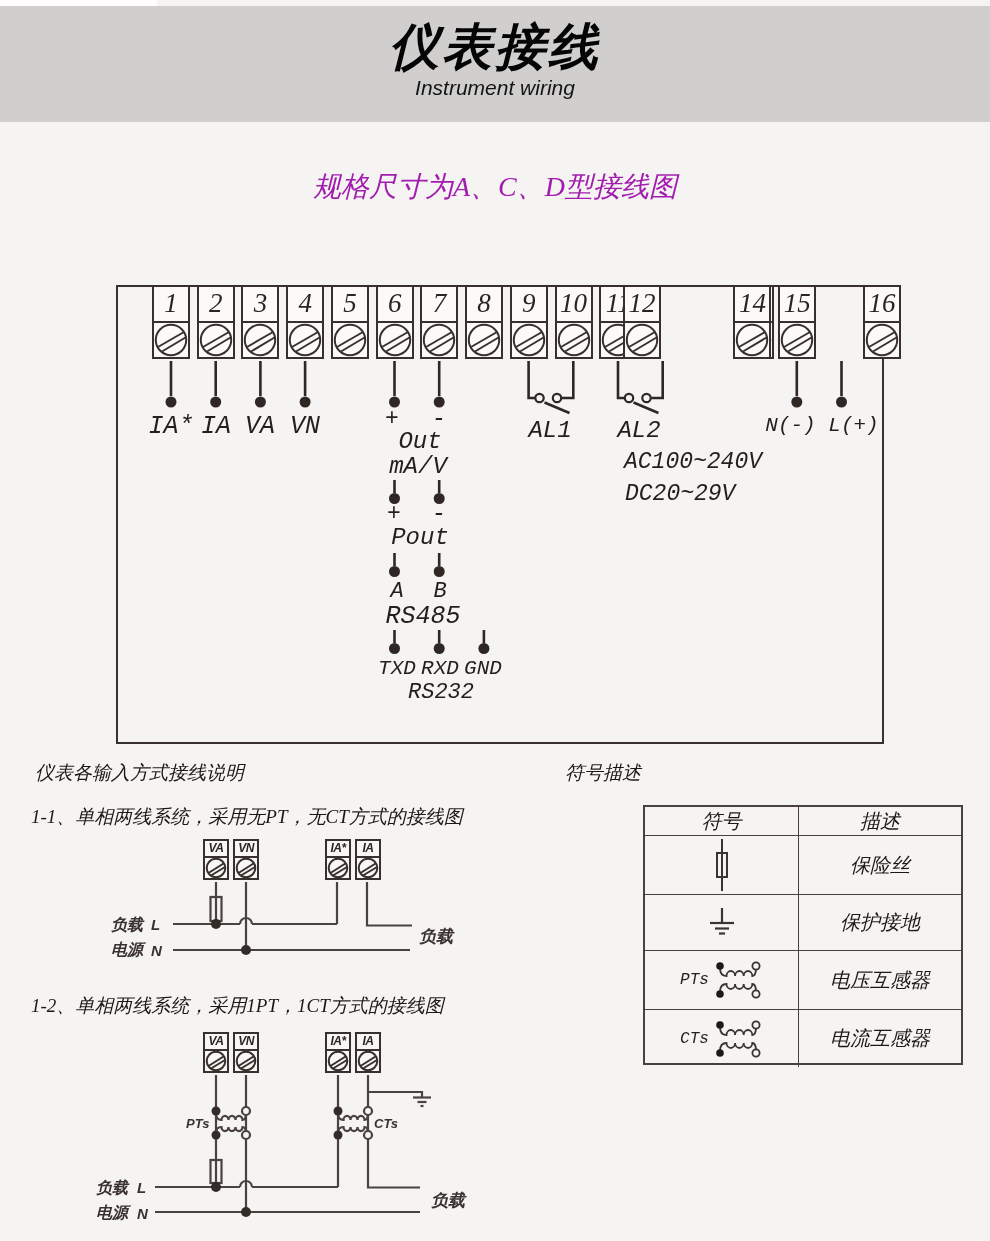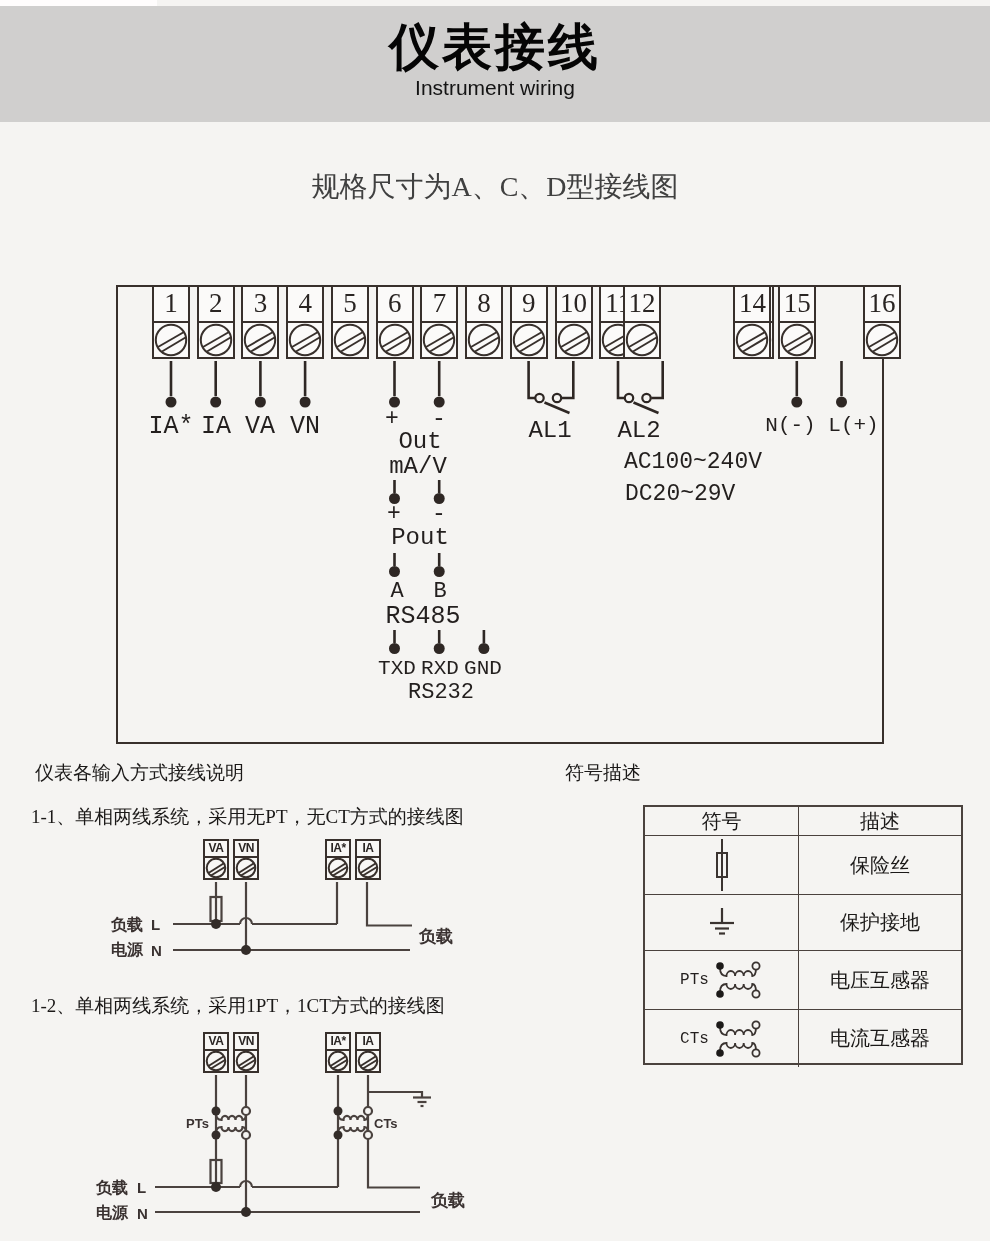--- a/index.html
+++ b/index.html
@@ -1,29 +1,29 @@
 <!DOCTYPE html>
 <html><head>
 <meta charset="utf-8">
 <style>
   html,body{margin:0;padding:0;background:#e8e7e5;}
   *{box-sizing:border-box;}
   #page{position:relative;width:990px;height:1241px;background:#f5f4f2;overflow:hidden;
-        font-family:"Liberation Serif","DejaVu Serif",serif;color:#1c1a19;}
+        font-family:"Liberation Serif","DejaVu Serif",serif;color:#1c1a19;font-style:italic;}
   .abs{position:absolute;}
   
   #white-strip{position:absolute;left:0;top:0;width:157px;height:6px;background:#fffdfd;}
   #band{position:absolute;left:0;top:6px;width:990px;height:116px;background:#d0cfce;}
   #page-title{position:absolute;left:0;top:14px;width:100%;text-align:center;
       font-family:"Liberation Sans","DejaVu Sans",sans-serif;font-weight:700;
       font-size:50px;letter-spacing:3px;color:#050505;}
   #page-subtitle{position:absolute;left:0;top:76px;width:100%;text-align:center;
       font-family:"Liberation Sans","DejaVu Sans",sans-serif;font-size:21px;color:#141414;}
   #spec-title{position:absolute;left:0;top:168px;width:100%;text-align:center;
-      font-size:28px;color:#404040;}
+      font-size:28px;color:#a21caf;}
   
   #main-box{position:absolute;left:116px;top:285px;width:768px;height:459px;
       border:2px solid #38302c;}
   .tcell{position:absolute;top:-2px;width:38px;}
   .tnum{width:38px;height:38px;border:2px solid #38302c;background:#fbfaf9;
       font-family:"Liberation Serif","DejaVu Serif",serif;font-size:27px;line-height:33px;
       text-align:center;color:#2a2523;}
   .tscrew{width:38px;height:38px;border:2px solid #38302c;background:#fbfaf9;margin-top:-2px;
       display:flex;align-items:center;justify-content:center;}
   .mono{font-family:"Liberation Mono","DejaVu Sans Mono",monospace;color:#231f1e;white-space:nowrap;}

